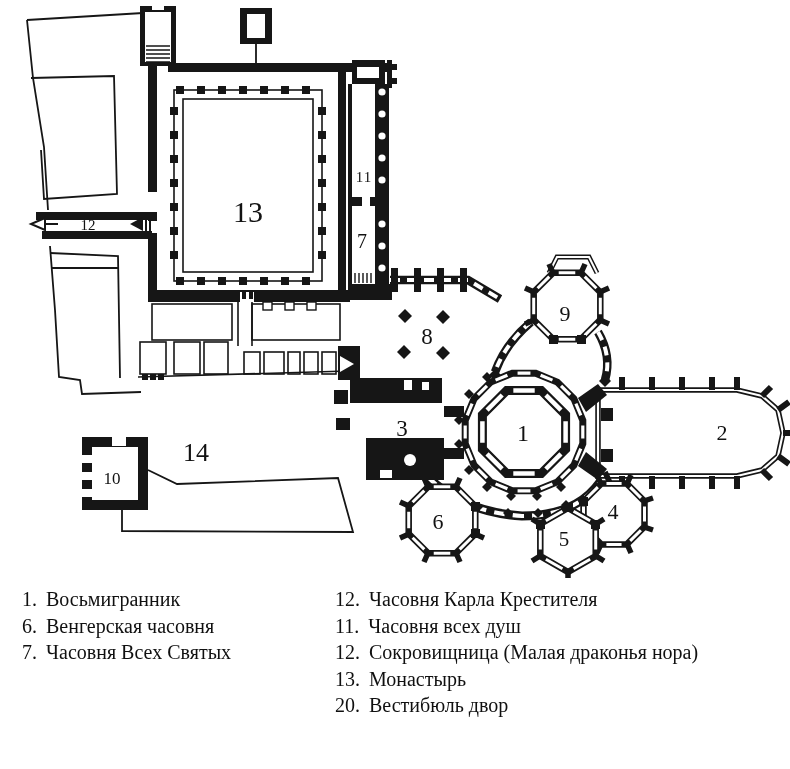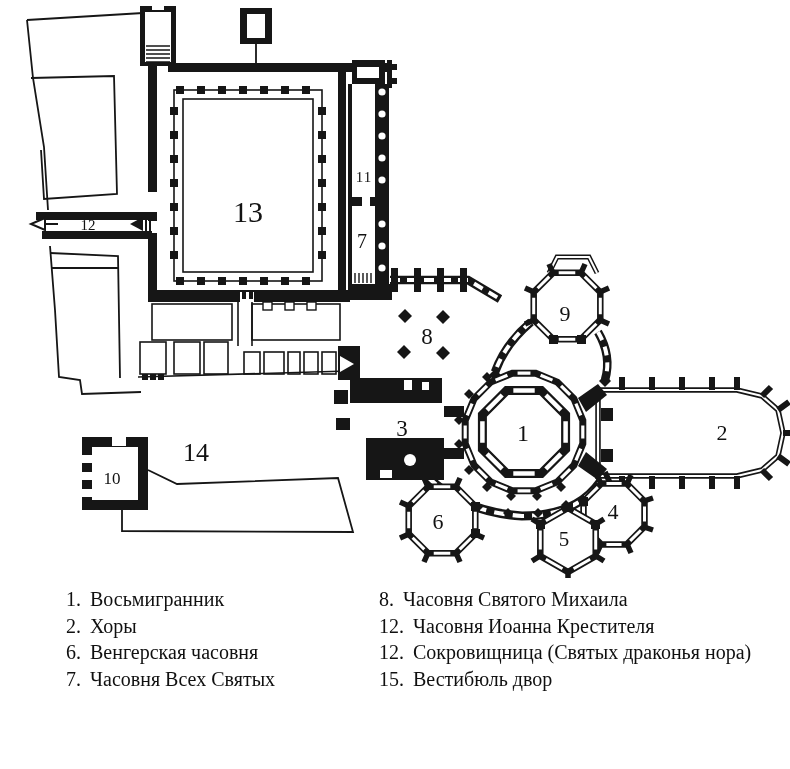--- a/index.html
+++ b/index.html
@@ -2,21 +2,21 @@
 <html><head>
 <meta charset="utf-8">
 <style>
   html,body{margin:0;padding:0;background:#ffffff;}
   .page{width:790px;height:769px;background:#ffffff;overflow:hidden;
         font-family:"Liberation Serif",serif;color:#111;}
   svg{display:block;}
   .legend{display:flex;padding:8px 0 0 22px;
           font-size:20px;line-height:26.5px;color:#101010;}
   .legend .col-left{width:313px;flex:0 0 auto;}
-  .legend .row{white-space:nowrap;margin-left:44px;}
+  .legend .row{white-space:nowrap;}
   .legend .num{margin-right:9px;}
   text{fill:#121212;font-family:"Liberation Serif",serif;}
 </style>
 </head>
 <body>
 <div class="page">
 
 <svg width="790" height="578" viewBox="0 0 790 578">
 
   <g fill="none" stroke="#161616" stroke-width="1.8">
@@ -303,25 +303,25 @@
     <text x="364" y="182" font-size="15" letter-spacing="1">11</text>
     <text x="88" y="230" font-size="15">12</text>
     <text x="248" y="222" font-size="30">13</text>
     <text x="196" y="461" font-size="26">14</text>
   </g>
 </svg>
 
 <div class="legend">
   <div class="col-left">
     <div class="row"><span class="num">1.</span><span>Восьмигранник</span></div>
-    <div class="row"><span class="num">2.</span><span>Хоры</span></div>
     <div class="row"><span class="num">6.</span><span>Венгерская часовня</span></div>
     <div class="row"><span class="num">7.</span><span>Часовня Всех Святых</span></div>
   </div>
   <div class="col-right">
-    <div class="row"><span class="num">8.</span><span>Часовня Святого Михаила</span></div>
-    <div class="row"><span class="num">12.</span><span>Часовня Иоанна Крестителя</span></div>
-    <div class="row"><span class="num">12.</span><span>Сокровищница (Святых драконья нора)</span></div>
-    <div class="row"><span class="num">15.</span><span>Вестибюль двор</span></div>
+    <div class="row"><span class="num">12.</span><span>Часовня Карла Крестителя</span></div>
+    <div class="row"><span class="num">11.</span><span>Часовня всех душ</span></div>
+    <div class="row"><span class="num">12.</span><span>Сокровищница (Малая драконья нора)</span></div>
+    <div class="row"><span class="num">13.</span><span>Монастырь</span></div>
+    <div class="row"><span class="num">20.</span><span>Вестибюль двор</span></div>
   </div>
 </div>
 
 </div>
 
 </body></html>

